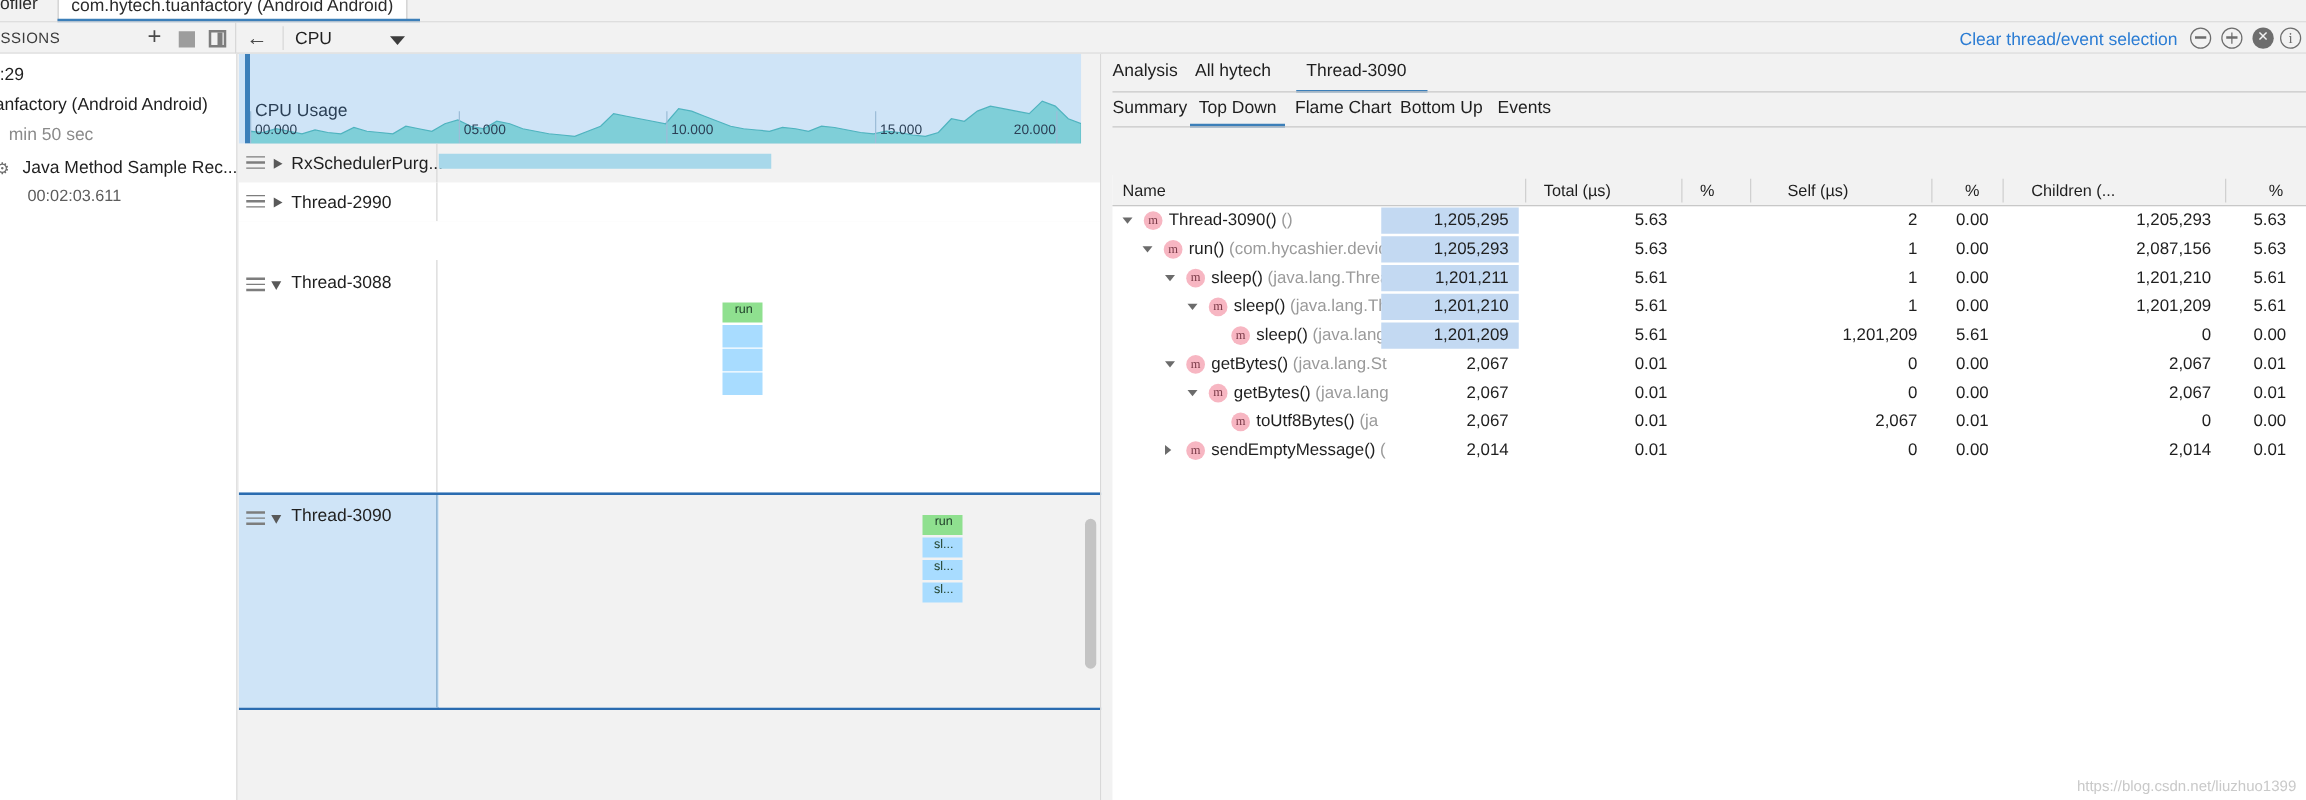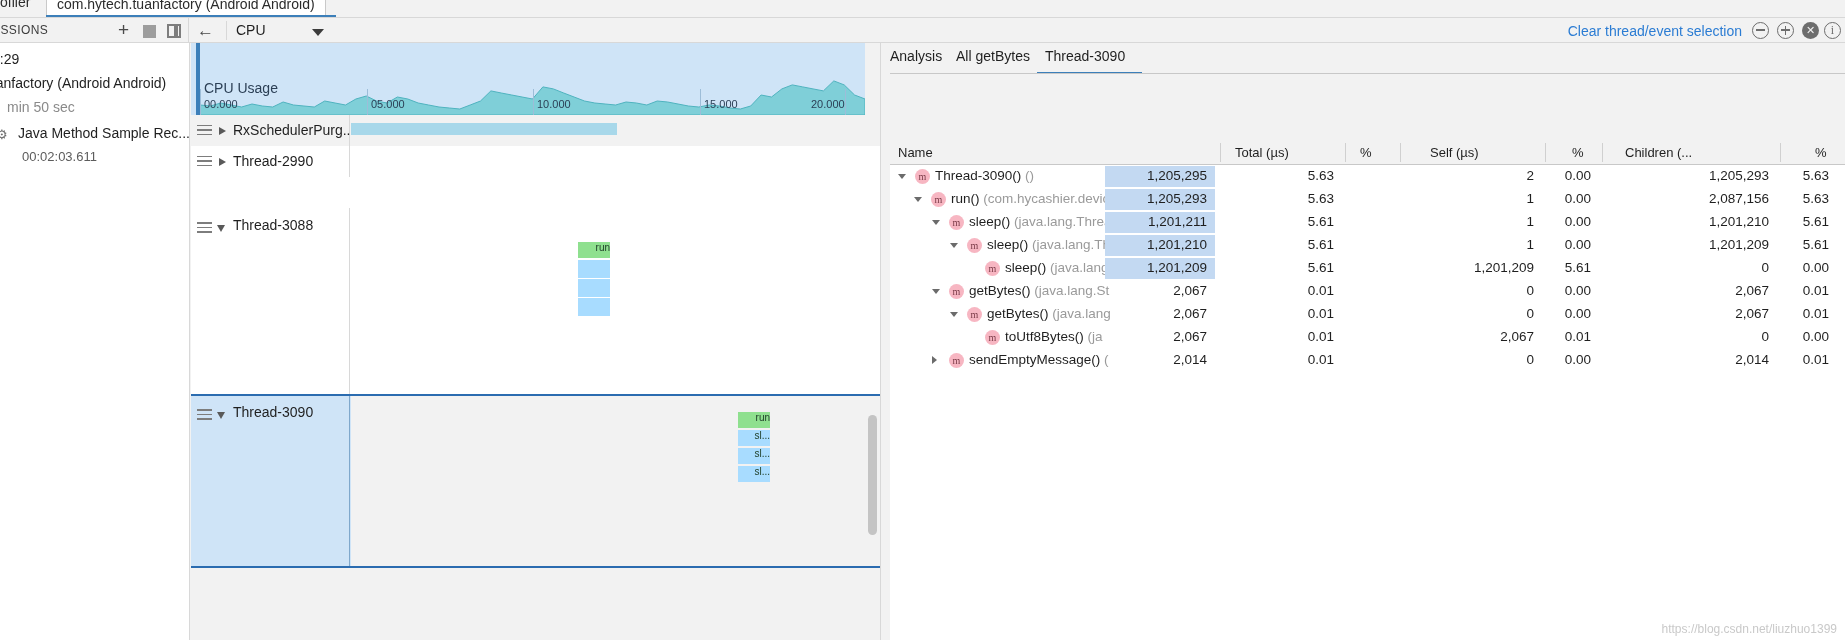--- a/index.html
+++ b/index.html
@@ -116,21 +116,21 @@
   }
   .arrow-d {
     position: absolute; left: 26px; top: 50%; margin-top: -3px;
     width: 0; height: 0; border-left: 4.5px solid transparent; border-right: 4.5px solid transparent;
     border-top: 7px solid #595959;
   }
   .tname { position: absolute; left: 42px; top: 50%; margin-top: -9px; font-size: 14px; color: #1f1f1f; white-space: nowrap; }
   .stripe-white { background: #ffffff; text-decoration: underline; }
   .stripe-gray  { background: #f2f2f2; }
   .rxbar { position: absolute; left: 0px; top: 8px; width: 266px; height: 12px; background: #a8d8ea; }
-  .chunk { position: absolute; font-size: 10px; color: #20402a; text-align: right; padding-left: 2px; overflow: hidden; }
+  .chunk { position: absolute; font-size: 10px; color: #20402a; text-align: center; padding-left: 2px; overflow: hidden; }
   .chunk.green { background: #8fe08f; }
   .chunk.blue  { background: #a8dcff; }
   .selrow {
     position: absolute; left: 0; width: 690px;
     background: #cfe4f7;
     border-top: 2px solid #2b6cb0; border-bottom: 2px solid #2b6cb0;
   }
   .selrow .hdrcell2 {
     position: absolute; left: 0; top: 0; width: 159px; height: 100%;
     background: #cfe4f7; border-right: 1px solid #7fa8cc;
@@ -348,26 +348,35 @@
 
     <div class="vscroll"></div>
   </div>
   <div class="mid-vsep"></div>
 </div>
 
 <div class="right">
 
   <div class="tabs-main">
     <div class="tab-m" style="left:8px">Analysis</div>
-    <div class="tab-m" style="left:74px">All getBytes</div>
+    <div class="tab-m" style="left:74px">All hytech</div>
     <div class="tab-m" style="left:163px">Thread-3090</div>
     <div class="tab-m-underline" style="left:155px;width:105px"></div>
     <div class="tabs-main-border"></div>
   </div>
 
+  <div class="tabs-sub">
+    <div class="tab-s" style="left:8px">Summary</div>
+    <div class="tab-s" style="left:77px">Top Down</div>
+    <div class="tab-s" style="left:154px">Flame Chart</div>
+    <div class="tab-s" style="left:238px">Bottom Up</div>
+    <div class="tab-s" style="left:316px">Events</div>
+    <div class="tab-s-underline" style="left:70px;width:76px"></div>
+    <div class="tabs-sub-border"></div>
+  </div>
 
 
   <div class="table">
     <div class="thead">
       <div class="th" style="left:8px">Name</div>
       <div class="th" style="left:345px">Total (µs)</div>
       <div class="th" style="left:470px">%</div>
       <div class="th" style="left:540px">Self (µs)</div>
       <div class="th" style="left:682px">%</div>
       <div class="th" style="left:735px">Children (...</div>

